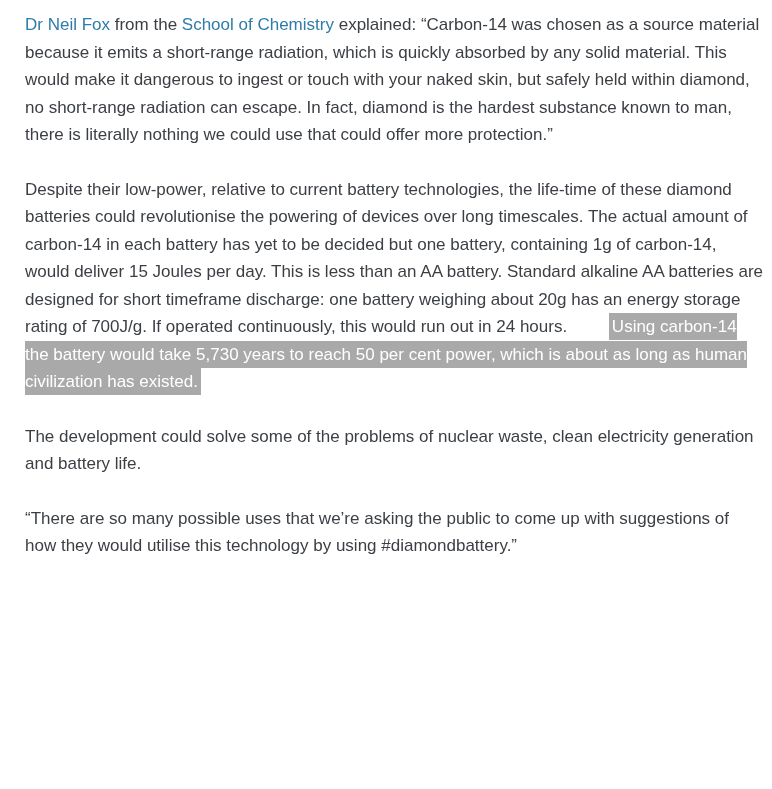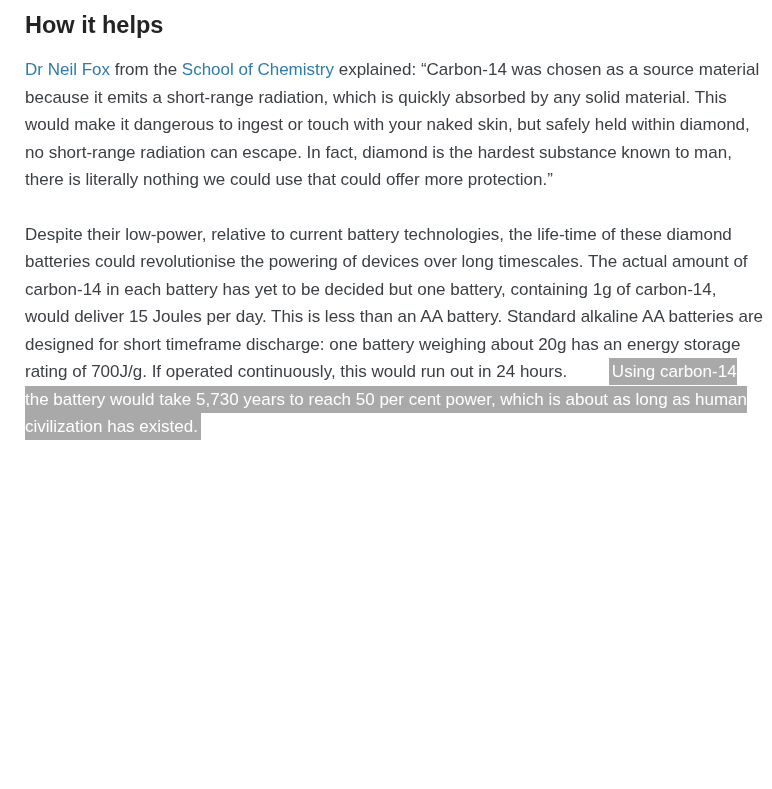--- a/index.html
+++ b/index.html
@@ -47,22 +47,23 @@
     color: var(--selection-text);
     padding: 4px 3px;
     margin-left: 37px;
   }
 </style>
 </head>
 <body>
 
 <main class="article">
 
-  <h1 class="page-title">How it helps</h1>
 
 
   <p class="body-paragraph"><a class="text-link">Dr Neil Fox</a><span> from the </span><a class="text-link">School of Chemistry</a><span> explained: “Carbon-14 was chosen as a source material because it emits a short-range radiation, which is quickly absorbed by any solid material. This would make it dangerous to ingest or touch with your naked skin, but safely held within diamond, no short-range radiation can escape. In fact, diamond is the hardest substance known to man, there is literally nothing we could use that could offer more protection.”</span></p>
 
   <p class="body-paragraph"><span>Despite their low-power, relative to current battery technologies, the life-time of these diamond batteries could revolutionise the powering of devices over long timescales. The actual amount of carbon-14 in each battery has yet to be decided but one battery, containing 1g of carbon-14, would deliver 15 Joules per day.  This is less than an AA battery.  Standard alkaline AA batteries are designed for short timeframe discharge: one battery weighing about 20g has an energy storage rating of 700J/g. If operated continuously, this would run out in 24 hours. </span><span class="selection">Using carbon-14 the battery would take 5,730 years to reach 50 per cent power, which is about as long as human civilization has existed.</span></p>
 
+  <p class="body-paragraph">The development could solve some of the problems of nuclear waste, clean electricity generation and battery life.</p>
 
+  <p class="body-paragraph"> “There are so many possible uses that we’re asking the public to come up with suggestions of how they would utilise this technology by using #diamondbattery.”</p>
 
 </main>
 
 </body></html>

